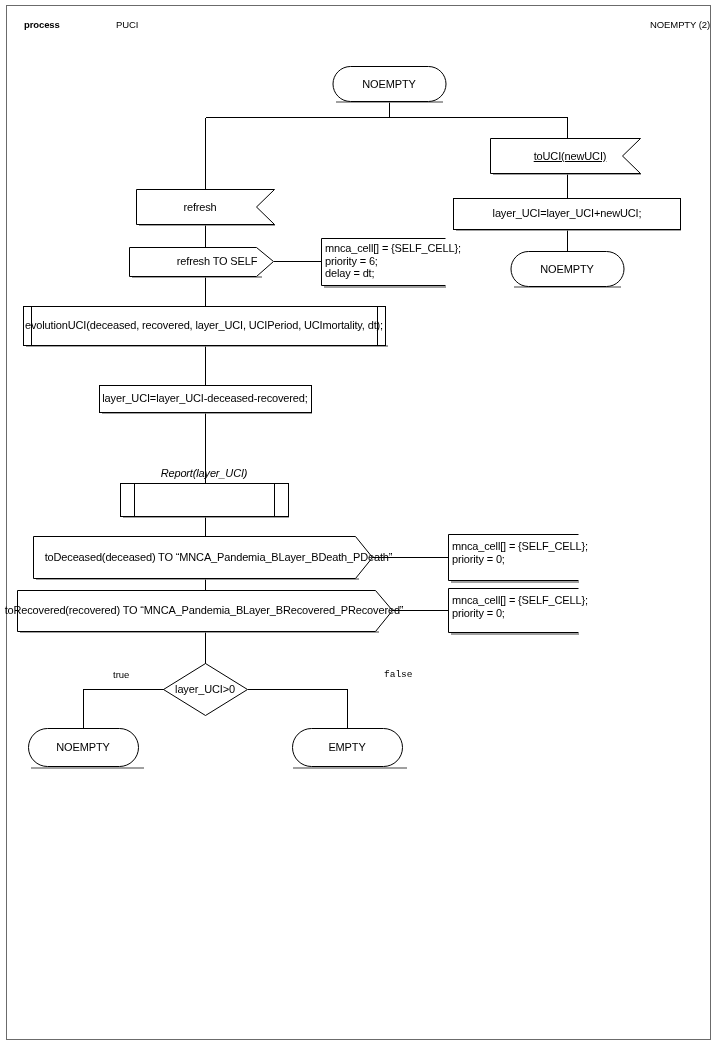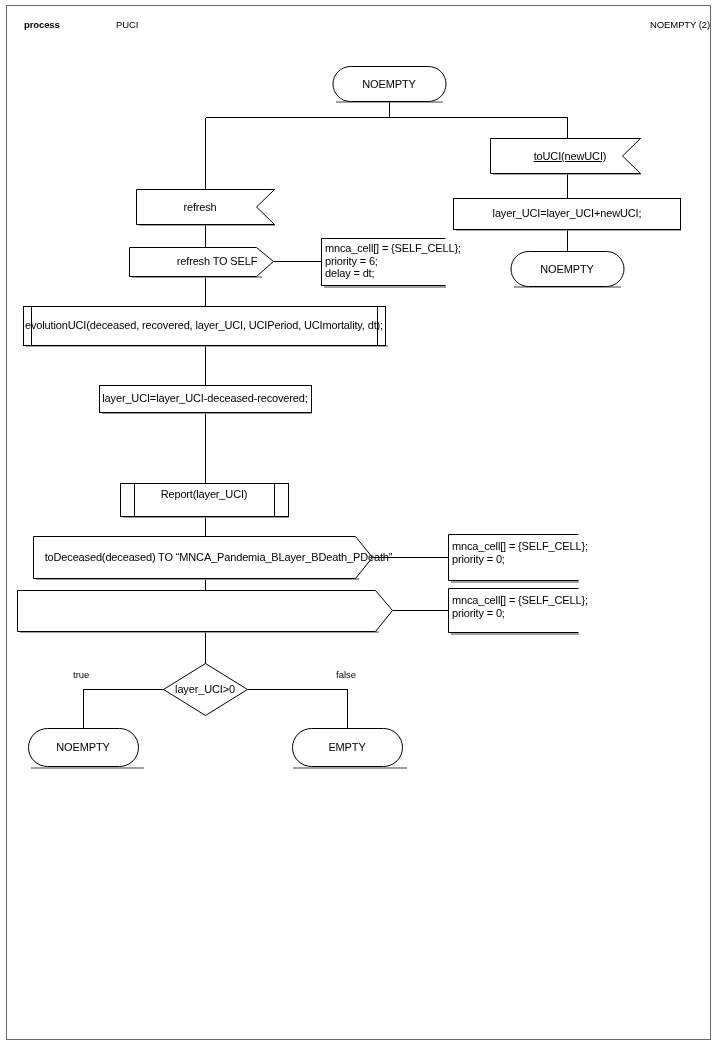--- a/index.html
+++ b/index.html
@@ -93,20 +93,21 @@
     color: #000000;
     white-space: pre;
     line-height: 12.5px;
     letter-spacing: -0.15px;
   }
   .branch-lbl {
     position: absolute;
     font-size: 9.5px;
     color: #000000;
     white-space: nowrap;
+    margin-left: 40px;
   }
 </style>
 </head>
 <body>
 
 <div id="page">
 
   <div class="frame"></div>
 
   <div class="hdr hdr-process">process</div>
@@ -263,34 +264,35 @@
   <div class="lbl ctr" style="left:203px; top:256px;margin-left:14px;">refresh TO SELF</div>
 
   <div class="cmt-text" style="left:325px; top:242px;">mnca_cell[] = {SELF_CELL};
 priority = 6;
 delay = dt;</div>
 
   <div class="lbl ctr" style="left:204px; top:320px;text-align:right;">evolutionUCI(deceased, recovered, layer_UCI, UCIPeriod, UCImortality, dt);</div>
 
   <div class="lbl ctr" style="left:205px; top:393px;">layer_UCI=layer_UCI-deceased-recovered;</div>
 
-  <div class="lbl ctr" style="left:204px; top:489px;">Report(layer_UCI)</div>
+  <div class="lbl ctr" style="left:204px; top:468px;font-style:italic;">Report(layer_UCI)</div>
 
   <div class="lbl ctr" style="left:201px; top:552px;padding-left:35px;">toDeceased(deceased) TO “MNCA_Pandemia_BLayer_BDeath_PDeath”</div>
 
   <div class="cmt-text" style="left:452px; top:540px;">mnca_cell[] = {SELF_CELL};
 priority = 0;</div>
 
+  <div class="lbl ctr" style="left:204px; top:605px;">toRecovered(recovered) TO “MNCA_Pandemia_BLayer_BRecovered_PRecovered”</div>
 
   <div class="cmt-text" style="left:452px; top:594px;">mnca_cell[] = {SELF_CELL};
 priority = 0;</div>
 
   <div class="lbl ctr" style="left:205px; top:684px;">layer_UCI&gt;0</div>
 
   <div class="branch-lbl" style="left:73px; top:669px;">true</div>
 
-  <div class="branch-lbl" style="left:336px; top:669px;">false</div>
+  <div class="branch-lbl" style="left:344px; top:669px;font-family:Liberation Mono, monospace;">false</div>
 
   <div class="lbl ctr" style="left:83px; top:742px;">NOEMPTY</div>
 
   <div class="lbl ctr" style="left:347px; top:742px;">EMPTY</div>
 
 </div>
 
 </body></html>

